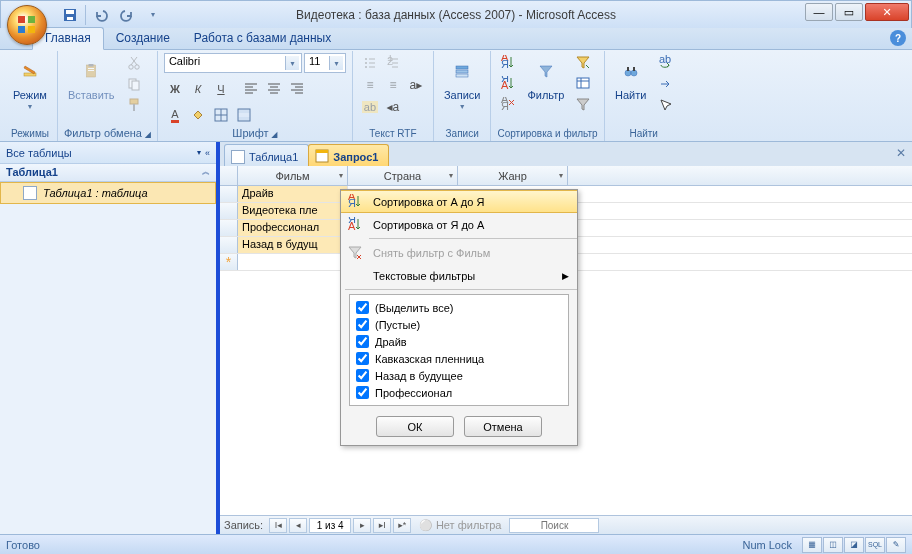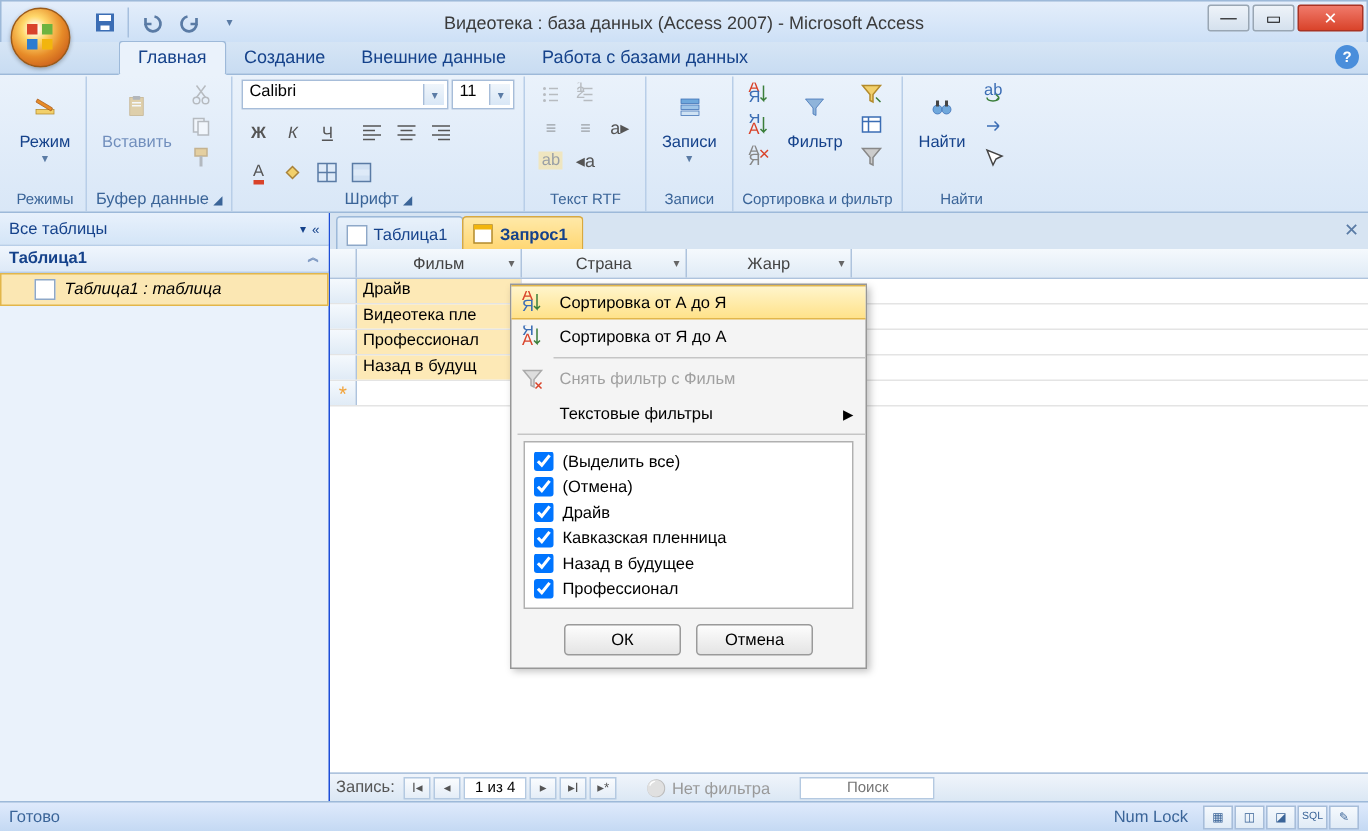--- a/index.html
+++ b/index.html
@@ -10,21 +10,21 @@
 .office-btn { width: 40px; height: 40px; position: absolute; left: 6px; top: 4px; z-index: 10; background: radial-gradient(circle at 40% 35%, #fff 5%, #ffd86b 25%, #e78b28 55%, #c05018 90%); border-radius: 50%; border: 1px solid #9a5a1a; box-shadow: 0 1px 3px rgba(0,0,0,.3); display:flex; align-items:center; justify-content:center; }
 .office-btn svg { width:24px; height:24px; }
 .qat { margin-left: 52px; display: flex; align-items: center; gap: 4px; height: 100%; padding: 0 6px; }
 .qat .sep { width:1px; height:20px; background:#a6bfde; }
 .title-text { position: absolute; left: 50%; transform: translateX(-50%); color: #3b3b3b; font-size: 12px; text-align: right; }
 .win-controls { position: absolute; right: 2px; top: 2px; display: flex; gap: 2px; }
 .win-btn { width: 28px; height: 18px; border: 1px solid #99a6b3; border-radius: 2px; display: flex; align-items: center; justify-content: center; font-size: 11px; background: linear-gradient(#eef3f9,#d5e1ee); }
 .win-btn.close { background: linear-gradient(#f07a6b,#d9432a); color: #fff; border-color:#a83324; width:44px; }
 
 
-.ribbon-tabs { height: 22px; background: linear-gradient(#d6e5f5,#c8dcf2); display: flex; align-items: flex-end; padding-left: 79px; border-bottom: 1px solid #9db9d9; position: relative; }
+.ribbon-tabs { height: 22px; background: linear-gradient(#d6e5f5,#c8dcf2); display: flex; align-items: flex-end; padding-left: 32px; border-bottom: 1px solid #9db9d9; position: relative; }
 .ribbon-tab { padding: 3px 12px 4px; color: #15428b; font-size: 12px; cursor: default; position: relative; }
 .ribbon-tab.active { background: #eaf2fb; border: 1px solid #9db9d9; border-bottom: 1px solid #eaf2fb; border-radius: 3px 3px 0 0; margin-bottom: -1px; }
 .help-btn { position:absolute; right:6px; top:2px; width:16px;height:16px; border-radius:50%; background:#4a8edb; color:#fff; display:flex;align-items:center;justify-content:center; font-weight:bold; font-size:10px;}
 
 
 .ribbon { height: 92px; background: linear-gradient(#eaf2fb,#d9e7f7); border-bottom: 1px solid #9db9d9; display: flex; padding: 1px 3px 0; }
 .rgroup { border-right: 1px solid #b8cee8; padding: 2px 6px 0; display:flex; flex-direction:column; justify-content:space-between; }
 .rgroup-label { text-align: center; color: #3a6498; font-size: 10px; padding: 2px 0; }
 .rgroup-body { flex:1; display:flex; align-items:flex-start; gap:4px; }
 .bigbtn { display:flex; flex-direction:column; align-items:center; padding:2px 4px; color:#15428b; gap:2px; }
@@ -37,21 +37,21 @@
 .dd-arrow { position:absolute; right:2px; top:2px; width:14px; height:14px; background:linear-gradient(#eff5fb,#d9e7f6); border-left:1px solid #a7bdd9; display:flex;align-items:center;justify-content:center; font-size:8px; color:#5a7ba5; }
 .font-toggles { display:flex; gap:1px; margin-top:2px; }
 .tog { width:22px; height:20px; border:1px solid transparent; display:flex; align-items:center; justify-content:center; font-size:12px; color:#555; }
 .align-grid { display:grid; grid-template-columns:repeat(3,22px); gap:1px; margin-top:2px; }
 .font-third { display:flex; gap:1px; margin-top:2px; }
 
 
 .workspace { position:absolute; top:142px; left:0; right:0; bottom:20px; display:flex; background:#d7e4f2; }
 
 
-.navpane { width:220px; background:#eaf2fb; border-right:1px solid #1d4ed8; display:flex; flex-direction:column; }
+.navpane { width:220px; background:#eaf2fb; border-right:4px solid #1d4ed8; display:flex; flex-direction:column; }
 .nav-head { height:22px; background:linear-gradient(#e8f1fc,#d4e5f7); border-bottom:1px solid #b8cee8; display:flex; align-items:center; justify-content:space-between; padding:0 6px; color:#15428b; font-size:12px; }
 .nav-group { height:18px; background:linear-gradient(#f0f6fd,#dde9f7); border-bottom:1px solid #b8cee8; padding:2px 6px; color:#15428b; font-size:12px; font-weight:bold; display:flex; justify-content:space-between; }
 .nav-item { padding:3px 8px 3px 22px; background:#fbe7b3; border:1px solid #e2b64a; display:flex; align-items:center; gap:6px;font-style:italic; }
 .nav-item .tico { width:14px; height:14px; background:#fff; border:1px solid #8ea8c8; display:inline-block; }
 
 
 .content { flex:1; background:#b8cee6; position:relative; }
 .doc-tabs { height:24px; display:flex; align-items:flex-end; padding-left:4px; position:relative; background:#d7e4f2; }
 .doc-tab { height:22px; padding:3px 10px 0 6px; background:linear-gradient(#e8f1fb,#d6e5f5); border:1px solid #9db9d9; border-bottom:none; border-radius:3px 3px 0 0; display:flex; align-items:center; gap:4px; color:#15428b; font-size:11px; margin-right:-1px;}
 .doc-tab.active { background:linear-gradient(#ffe9a8,#ffd774); border-color:#d9a93f; font-weight:bold; z-index:1; }
@@ -135,21 +135,20 @@
   <div class="win-controls">
     <div class="win-btn">—</div>
     <div class="win-btn">▭</div>
     <div class="win-btn close">✕</div>
   </div>
 </div>
 
 <div class="ribbon-tabs">
   <div class="ribbon-tab active">Главная</div>
   <div class="ribbon-tab">Создание</div>
-  <div class="ribbon-tab">Внешние данные</div>
   <div class="ribbon-tab">Работа с базами данных</div>
   <div class="help-btn">?</div>
 </div>
 
 <div class="ribbon">
 
   <div class="rgroup">
     <div class="rgroup-body">
       <div class="bigbtn">
         <span class="ico">
@@ -193,21 +192,21 @@
             </svg>
           </span>
         <span class="sbtn" style="opacity:.5">
             <svg viewBox="0 0 16 16">
               <rect x="4" y="2" width="8" height="5" fill="#e8b44a" stroke="#a87a2a"></rect>
               <rect x="7" y="7" width="2" height="7" fill="#888"></rect>
             </svg>
           </span>
       </div>
     </div>
-    <div class="rgroup-label"><span>Буфер данные</span> <span style="font-size:8px;">◢</span></div>
+    <div class="rgroup-label"><span>Фильтр обмена</span> <span style="font-size:8px;">◢</span></div>
   </div>
 
   <div class="rgroup">
     <div class="rgroup-body" style="flex-direction:column;">
       <div class="font-row">
         <div class="fontname"><span>Calibri</span><span class="dd-arrow">▾</span></div>
         <div class="fontsize"><span>11</span><span class="dd-arrow">▾</span></div>
       </div>
       <div style="display:flex;gap:8px;">
         <div class="font-toggles">
@@ -485,21 +484,21 @@
     </div>
 
     <div class="recnav">
       <span class="lbl">Запись:</span>
       <span class="rbtn">I◂</span>
       <span class="rbtn">◂</span>
       <input value="1 из 4" style="">
       <span class="rbtn">▸</span>
       <span class="rbtn">▸I</span>
       <span class="rbtn">▸*</span>
-      <span style="margin:0 18px;color:#999;">⚪ <span>Нет фильтра</span></span>
+      <span style="margin:0 6px;color:#999;">⚪ <span>Нет фильтра</span></span>
       <input style="width: 90px;" placeholder="Поиск">
     </div>
   </div>
 </div>
 
 <div class="dropdown">
   <div class="dd-item hover">
     <span class="ddico">
         <svg viewBox="0 0 16 16">
           <text x="1" y="6" font-size="6" fill="#d9432a">А</text>
@@ -534,21 +533,21 @@
     <span class="dd-sub-arrow">▶</span>
   </div>
   <div class="dd-sep" style="margin-left:4px;"></div>
   <div class="dd-checks">
     <label class="dd-check">
         <input type="checkbox" checked="" style="">
         <span>(Выделить все)</span>
       </label>
     <label class="dd-check">
         <input type="checkbox" checked="" style="">
-        <span>(Отмена)</span>
+        <span>(Пустые)</span>
       </label>
     <label class="dd-check">
         <input type="checkbox" checked="" style="">
         <span>Драйв</span>
       </label>
     <label class="dd-check">
         <input type="checkbox" checked="" style="">
         <span>Кавказская пленница</span>
       </label>
     <label class="dd-check">

